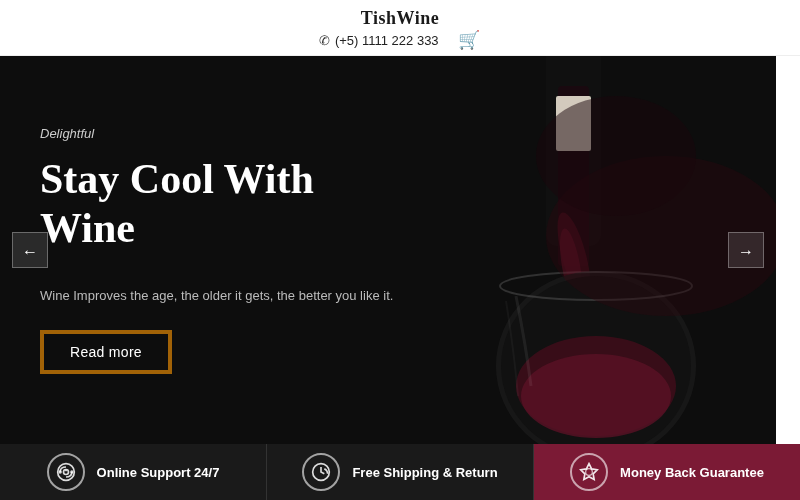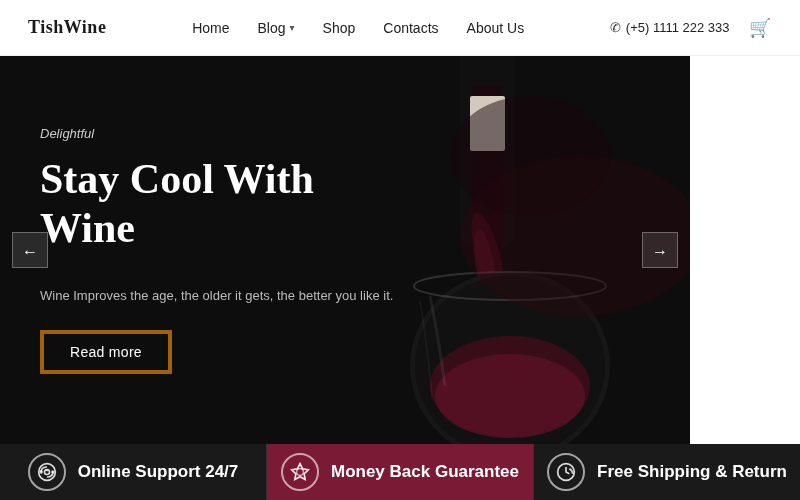--- a/index.html
+++ b/index.html
@@ -9,20 +9,21 @@
     .header {
       display: flex;
       align-items: center;
       justify-content: space-between;
       background: #fff;
       height: 56px;
       padding: 8px 28px;
       border-bottom: 1px solid #eee;
       position: relative;
       z-index: 10;
+      flex-direction: column;
     }
     .logo {
       font-family: Georgia, serif;
       font-weight: bold;
       font-size: 18px;
       color: #1a1a1a;
       letter-spacing: 0.5px;
     }
     .nav {
       display: flex;
@@ -59,21 +60,21 @@
     .phone-icon { color: #333; font-size: 13px; }
     .cart-icon {
       font-size: 18px;
       color: #333;
       cursor: pointer;
     }
 
     
     .hero {
       position: relative;
-      width: 690px;
+      width: 776px;
       height: 388px;
       background: #0d0d0d;
       overflow: hidden;
       padding-left: 20px;
     }
     .hero-content {
       position: absolute;
       top: 0; left: 0;
       width: 450px;
       height: 100%;
@@ -163,56 +164,38 @@
       border-radius: 50%;
       display: flex;
       align-items: center;
       justify-content: center;
       color: rgba(255,255,255,0.9);
       font-size: 17px;
       flex-shrink: 0;
     }
     .footer-item-label {
       color: #fff;
-      font-size: 17px;
+      font-size: 13px;
       font-family: Arial, sans-serif;
       font-weight: bold;
     }
 
     
     .wine-svg {
       position: absolute;
       top: 0; right: 0;
       width: 560px;
       height: 388px;
     }
   </style>
 </head>
 <body>
 
 <header class="header">
   <div class="logo">TishWine</div>
-  <nav class="nav">
-    <a class="nav-item">
-      <span>Home</span>
-    </a>
-    <a class="nav-item">
-      <span>Blog</span>
-      <span class="nav-dropdown-arrow">▾</span>
-    </a>
-    <a class="nav-item">
-      <span>Shop</span>
-    </a>
-    <a class="nav-item">
-      <span>Contacts</span>
-    </a>
-    <a class="nav-item">
-      <span>About Us</span>
-    </a>
-  </nav>
   <div class="header-right">
     <div class="phone">
       <span class="phone-icon">✆</span>
       <span>(+5) 1111 222 333</span>
     </div>
     <div class="cart-icon">🛒</div>
   </div>
 </header>
 
 <section class="hero">
@@ -271,32 +254,32 @@
         <path d="M12 2C6.48 2 2 6.48 2 12s4.48 10 10 10 10-4.48 10-10S17.52 2 12 2z"></path>
         <path d="M12 9v2m0 4h.01"></path>
         <circle cx="5" cy="12" r="2" fill="rgba(255,255,255,0.85)" stroke="none"></circle>
         <circle cx="19" cy="12" r="2" fill="rgba(255,255,255,0.85)" stroke="none"></circle>
         <path d="M5 12 Q5 6 12 6"></path>
         <path d="M19 12 Q19 18 12 18"></path>
       </svg>
     </div>
     <span class="footer-item-label">Online Support 24/7</span>
   </div>
-  <div class="footer-item highlight">
-    <div class="footer-item-icon">
-      <svg width="20" height="20" viewBox="0 0 24 24" fill="none" stroke="rgba(255,255,255,0.9)" stroke-width="2">
-        <path d="M12 2l3.09 6.26L22 9.27l-5 4.87 1.18 6.88L12 17.77l-6.18 3.25L7 14.14 2 9.27l6.91-1.01L12 2z"></path>
-        <circle cx="12" cy="12" r="4" stroke="rgba(255,255,255,0.7)" stroke-width="1.5"></circle>
-      </svg>
-    </div>
-    <span class="footer-item-label">Money Back Guarantee</span>
-  </div>
   <div class="footer-item">
     <div class="footer-item-icon">
       <svg width="20" height="20" viewBox="0 0 24 24" fill="none" stroke="rgba(255,255,255,0.85)" stroke-width="2">
         <circle cx="12" cy="12" r="10"></circle>
         <path d="M12 6v6l4 2"></path>
         <path d="M16 8 Q20 10 20 14"></path>
       </svg>
     </div>
     <span class="footer-item-label">Free Shipping &amp; Return</span>
   </div>
+  <div class="footer-item highlight">
+    <div class="footer-item-icon">
+      <svg width="20" height="20" viewBox="0 0 24 24" fill="none" stroke="rgba(255,255,255,0.9)" stroke-width="2">
+        <path d="M12 2l3.09 6.26L22 9.27l-5 4.87 1.18 6.88L12 17.77l-6.18 3.25L7 14.14 2 9.27l6.91-1.01L12 2z"></path>
+        <circle cx="12" cy="12" r="4" stroke="rgba(255,255,255,0.7)" stroke-width="1.5"></circle>
+      </svg>
+    </div>
+    <span class="footer-item-label">Money Back Guarantee</span>
+  </div>
 </div>
 
 </body></html>

